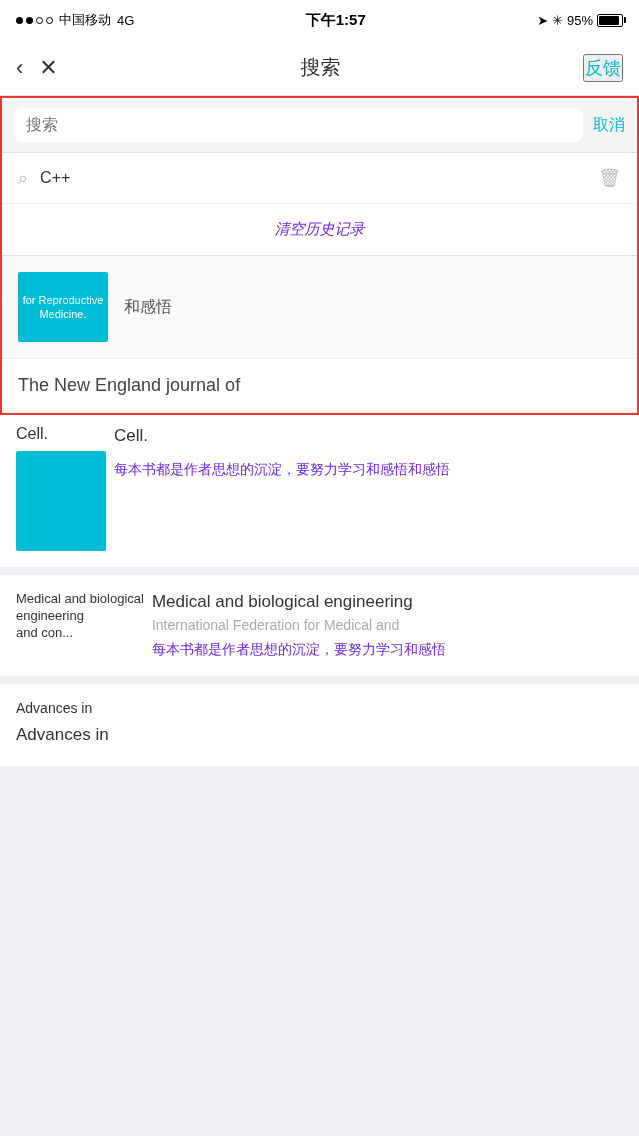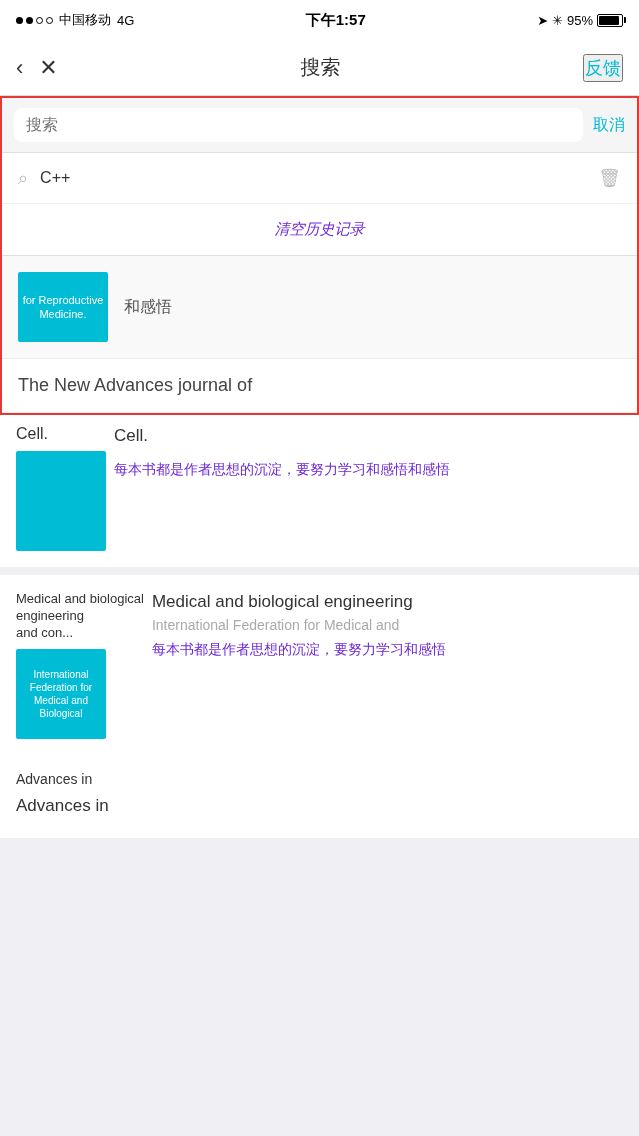--- a/index.html
+++ b/index.html
@@ -255,24 +255,23 @@
         <div style="font-size:16px; font-weight:500; color:#333; margin-bottom:8px;">Cell.</div>
         <div class="book-cover" style="width:90px; height:100px;"></div>
       </div>
       <div class="book-info">
         <div class="book-title">Cell.</div>
         <div style="height:8px;"></div>
         <div class="book-desc">每本书都是作者思想的沉淀，要努力学习和感悟和感悟</div>
       </div>
     </div>
 
-    <div class="book-item" style="margin-bottom:0;">
+    <div class="book-item" style="margin-bottom:8px;">
       <div>
         <div style="font-size:13px; font-weight:500; color:#333; margin-bottom:8px; line-height:1.3;">Medical and biological<br>engineering<br>and con...</div>
-        <div class="book-cover" style="width:90px; height:90px; font-size:10px;">International<br>Federation for<br>Medical and<br>Biological</div>
       </div>
       <div class="book-info">
         <div class="book-title">Medical and biological engineering</div>
         <div class="book-publisher">International Federation for Medical and</div>
         <div class="book-desc">每本书都是作者思想的沉淀，要努力学习和感悟</div>
       </div>
     </div>
 
     <div class="book-item" style="margin-bottom:0; min-height:60px;flex-direction:column;">
       <div>
@@ -301,18 +300,18 @@
     <div class="clear-history-row">
       <span class="clear-history-text">清空历史记录</span>
     </div>
 
     <div style="padding:16px; background:#f9f9f9; border-bottom:1px solid #eee; display:flex; align-items:center; gap:16px;">
       <div style="width:90px; height:70px; background:#00bcd4; border-radius:2px; flex-shrink:0; display:flex; align-items:center; justify-content:center; text-align:center; font-size:11px; color:white; padding:4px; line-height:1.3;">for Reproductive<br>Medicine.</div>
       <div style="font-size:16px; color:#555;">和感悟</div>
     </div>
 
     <div class="suggestion-row">
-      <span class="suggestion-text">The New Advances journal of</span>
+      <span class="suggestion-text">The New England journal of</span>
     </div>
 
   </div>
 
 </div>
 
 </body></html>

